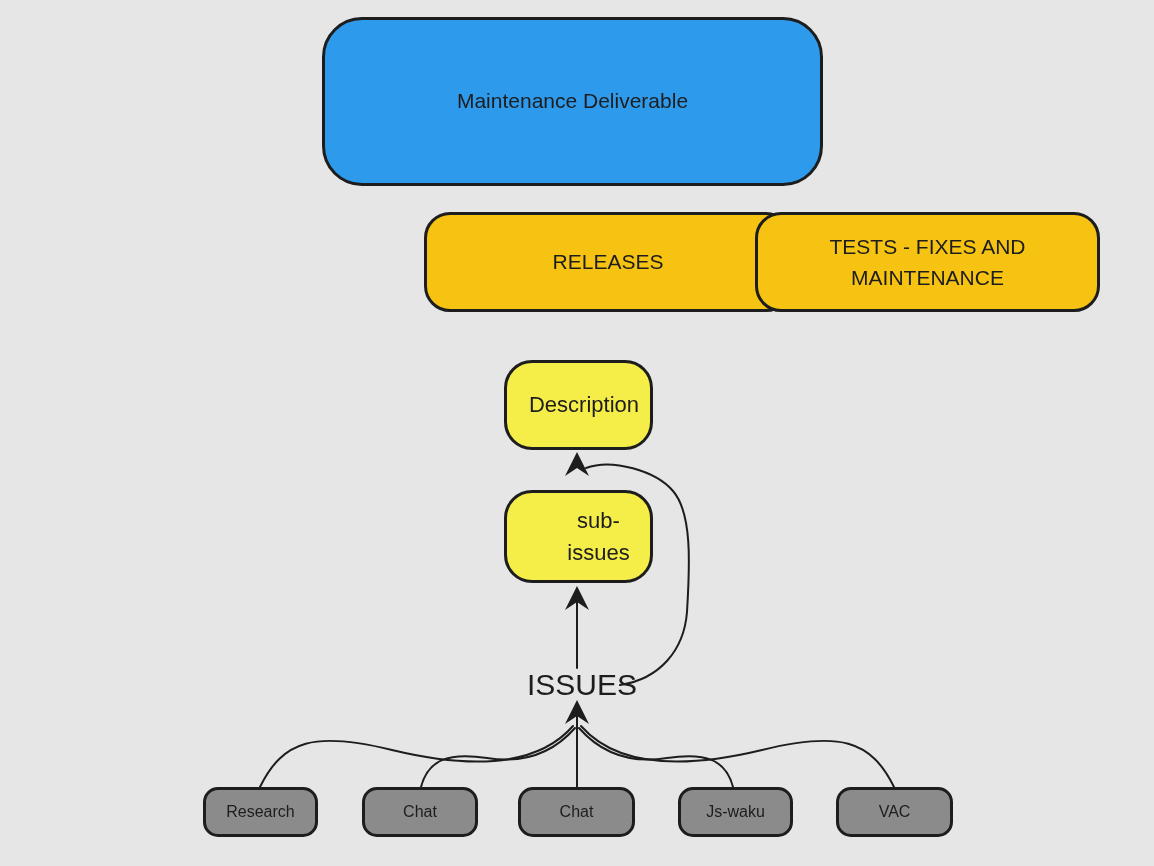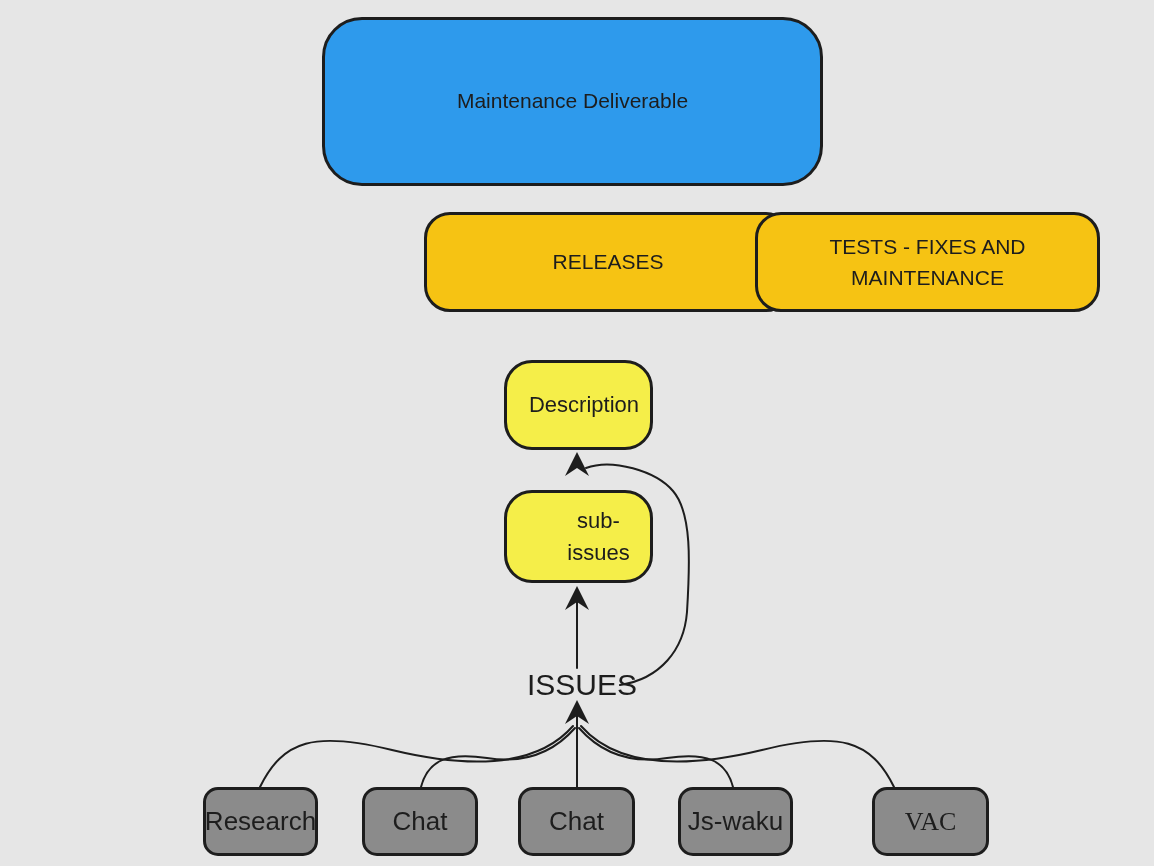--- a/index.html
+++ b/index.html
@@ -37,28 +37,28 @@
   .node-bugs{left:96px;width:304px;}
   .node-releases{left:424px;width:368px;}
   .node-tests{left:755px;width:345px;}
   .node-tests span{max-width:250px;line-height:1.48;}
   .node-yellow{
     left:504px;width:149px;border-radius:28px;font-size:22px;
   }
   .node-description{top:360px;height:90px;}
   .node-subissues{top:490px;height:93px;padding-left:40px;}
   .node-gray{
-    top:787px;height:69px;border-radius:15px;font-size:26px;
+    top:787px;height:50px;border-radius:15px;font-size:16px;
     border-width:3px;
   }
   .node-research{left:203px;width:115px;}
   .node-nwaku{left:362px;width:116px;}
   .node-chat{left:518px;width:117px;}
   .node-jswaku{left:678px;width:115px;}
-  .node-vac{left:872px;width:117px;font-family:Liberation Serif, serif;}
+  .node-vac{left:836px;width:117px;}
   .issues-label{
     position:absolute;left:527px;top:668px;width:100px;
     text-align:center;font-size:30px;color:#1d1d1d;
   }
 </style>
 </head>
 <body>
 
 <div class="canvas">
 

